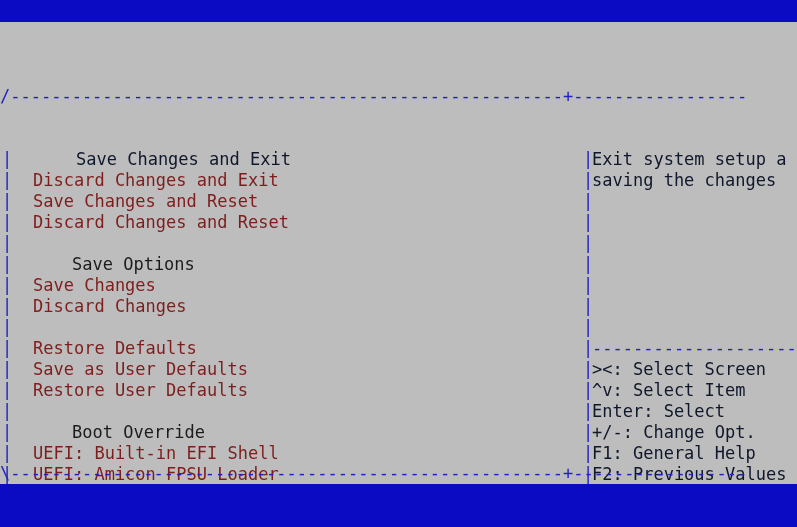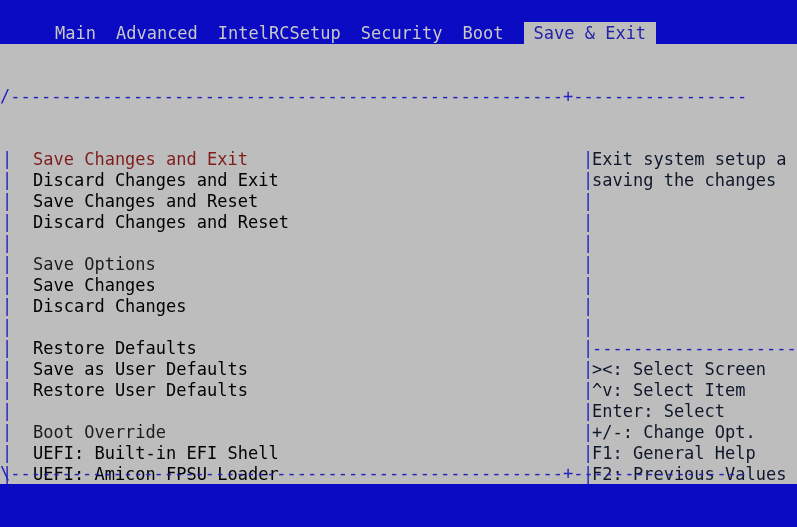--- a/index.html
+++ b/index.html
@@ -100,27 +100,29 @@
     position: absolute;
     left: 583px;
     top: 0;
     color: #2222c0;
   }
   .left-cell {
     position: absolute;
     left: 33px;
     top: 0;
     white-space: pre;
-    color: #000000;
+    color: #7f1d1d;
   }
   .left-cell.selected {
-    color: #7f1d1d;
+    color: #0f172a;
+    margin-left: 43px;
   }
   .left-cell.section {
     color: #1c1c1c;
+    margin-left: 39px;
   }
   .right-cell {
     position: absolute;
     left: 592px;
     top: 0;
     white-space: pre;
     color: #0f172a;
   }
   .right-sep {
     position: absolute;
@@ -160,33 +162,20 @@
 </style>
 </head>
 <body>
 
 <div id="screen">
 
   <div class="titlebar">
     
   </div>
 
-  <div class="menubar">
-    <span class="menu-tab">Main</span>
-    <span class="menu-gap"></span>
-    <span class="menu-tab">Advanced</span>
-    <span class="menu-gap"></span>
-    <span class="menu-tab">IntelRCSetup</span>
-    <span class="menu-gap"></span>
-    <span class="menu-tab">Security</span>
-    <span class="menu-gap"></span>
-    <span class="menu-tab">Boot</span>
-    <span class="menu-gap"></span>
-    <span class="menu-tab active">Save &amp; Exit</span>
-  </div>
 
   <div class="panel">
     <div class="row border-line">/------------------------------------------------------+-----------------</div>
     <div class="body-rows" id="body-rows"><div class="body-row"><span class="vbar-left">|</span><span class="left-cell selected">Save Changes and Exit</span><span class="vbar-mid">|</span><span class="right-cell">Exit system setup a</span></div><div class="body-row"><span class="vbar-left">|</span><span class="left-cell">Discard Changes and Exit</span><span class="vbar-mid">|</span><span class="right-cell">saving the changes</span></div><div class="body-row"><span class="vbar-left">|</span><span class="left-cell">Save Changes and Reset</span><span class="vbar-mid">|</span></div><div class="body-row"><span class="vbar-left">|</span><span class="left-cell">Discard Changes and Reset</span><span class="vbar-mid">|</span></div><div class="body-row"><span class="vbar-left">|</span><span class="vbar-mid">|</span></div><div class="body-row"><span class="vbar-left">|</span><span class="left-cell section">Save Options</span><span class="vbar-mid">|</span></div><div class="body-row"><span class="vbar-left">|</span><span class="left-cell">Save Changes</span><span class="vbar-mid">|</span></div><div class="body-row"><span class="vbar-left">|</span><span class="left-cell">Discard Changes</span><span class="vbar-mid">|</span></div><div class="body-row"><span class="vbar-left">|</span><span class="vbar-mid">|</span></div><div class="body-row"><span class="vbar-left">|</span><span class="left-cell">Restore Defaults</span><span class="vbar-mid">|</span><span class="right-sep">-----------------------</span></div><div class="body-row"><span class="vbar-left">|</span><span class="left-cell">Save as User Defaults</span><span class="vbar-mid">|</span><span class="right-cell">&gt;&lt;: Select Screen</span></div><div class="body-row"><span class="vbar-left">|</span><span class="left-cell">Restore User Defaults</span><span class="vbar-mid">|</span><span class="right-cell">^v: Select Item</span></div><div class="body-row"><span class="vbar-left">|</span><span class="vbar-mid">|</span><span class="right-cell">Enter: Select</span></div><div class="body-row"><span class="vbar-left">|</span><span class="left-cell section">Boot Override</span><span class="vbar-mid">|</span><span class="right-cell">+/-: Change Opt.</span></div><div class="body-row"><span class="vbar-left">|</span><span class="left-cell">UEFI: Built-in EFI Shell</span><span class="vbar-mid">|</span><span class="right-cell">F1: General Help</span></div><div class="body-row"><span class="vbar-left">|</span><span class="left-cell">UEFI: Amicon FPSU Loader</span><span class="vbar-mid">|</span><span class="right-cell">F2: Previous Values</span></div></div>
   </div>
 
   <div class="footer-topline">\------------------------------------------------------+-----------------</div>
 
   <div class="footer">
     <span class="footer-text">Version 2.17.1245. Copyright (C) 2020 American Megatrends, Inc.</span>

